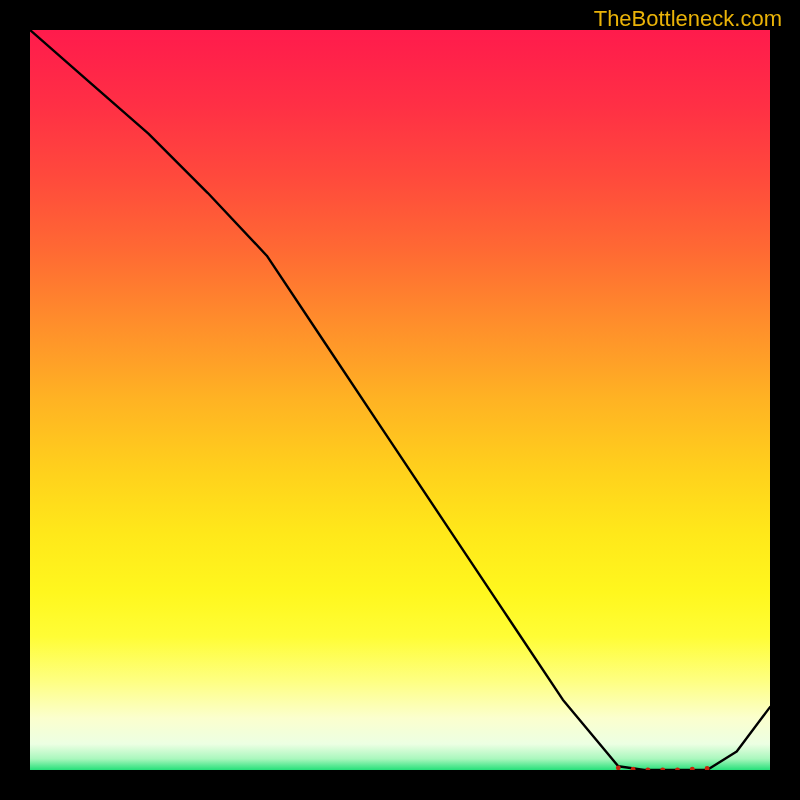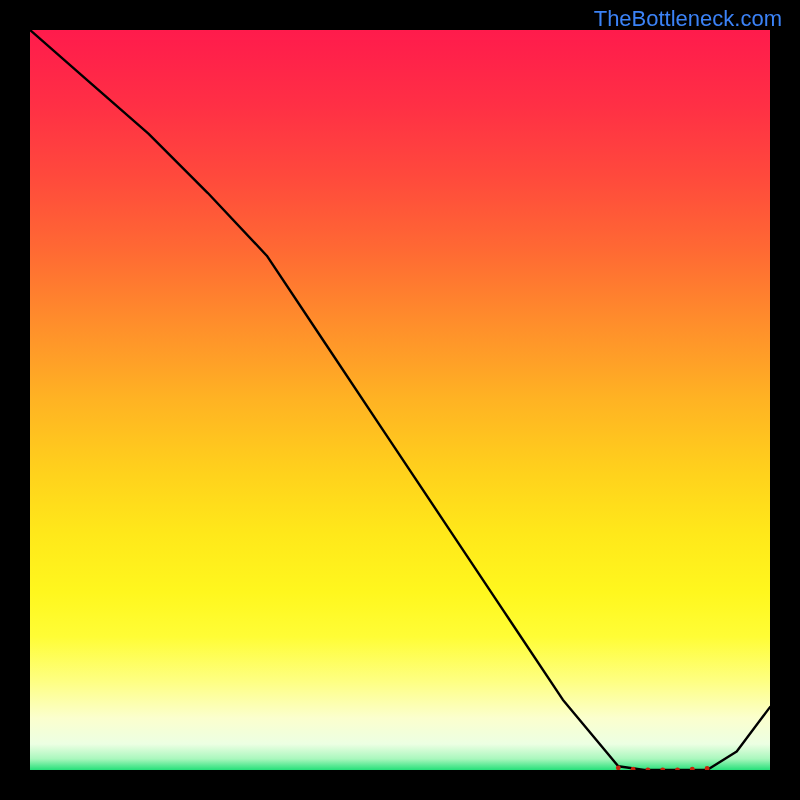--- a/index.html
+++ b/index.html
@@ -14,21 +14,21 @@
   .outer {
     position: relative;
     width: 800px;
     height: 800px;
     background: #000;
   }
   .attribution {
     position: absolute;
     top: 6px;
     right: 18px;
-    color: #3b82f6;
+    color: #eab308;
     font-size: 22px;
     letter-spacing: 0;
   }
   .plot-frame {
     position: absolute;
     left: 30px;
     top: 30px;
     width: 740px;
     height: 740px;
     overflow: hidden;

